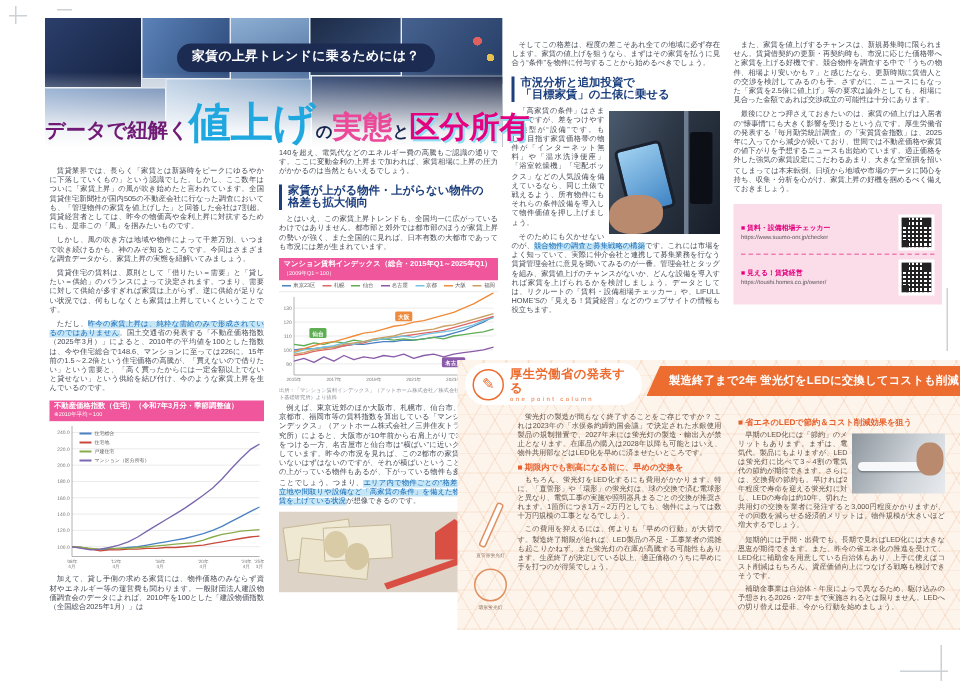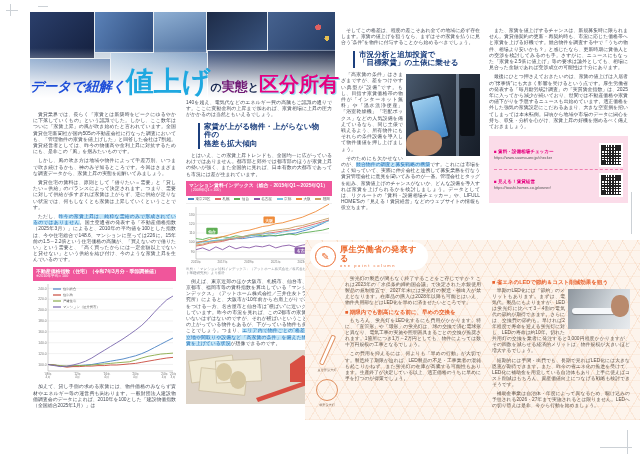--- a/index.html
+++ b/index.html
@@ -10,36 +10,36 @@
   
   .collage{position:absolute;left:30px;top:12px;width:305px;height:86px;background:#c7d2de;overflow:hidden;}
   .collage .tile{position:absolute;box-shadow:0 0 0 .6px rgba(255,255,255,.55);}
   .collage::after{content:"";position:absolute;left:0;top:0;width:100%;height:100%;
       background:linear-gradient(180deg,rgba(255,255,255,0) 42%,rgba(255,255,255,.92) 88%,#fff 100%);}
   .bubble{position:absolute;left:118px;top:29px;z-index:5;background:#1c2b52;color:#fff;
       font-size:8.5px;font-weight:bold;padding:3px 10px 3.5px;border-radius:10px;letter-spacing:.3px;}
   .bubble::after{content:"";position:absolute;left:62%;bottom:-4px;border:4px solid transparent;
       border-top-color:#1c2b52;border-left-width:2px;border-right-width:2px;}
   .main-title{position:absolute;left:30px;top:63px;width:305px;z-index:6;text-align:center;white-space:nowrap;font-weight:900;}
-  .t-lead{font-size:13.5px;color:#1d4ed8;font-style:italic;}
+  .t-lead{font-size:13.5px;color:#701a75;}
   .t-sm{font-size:11px;color:#16254e;}
   .t-cyan{font-size:28px;color:#1fa8e0;}
-  .t-red{font-size:13px;color:#701a75;}
+  .t-red{font-size:20px;color:#ec4899;}
   .t-mag{font-size:20px;color:#e5007f;text-shadow:1.4px 1.4px 0 #8fdef5;}
   
   .col{position:absolute;}
   .lcol1{left:33px;top:112px;width:143px;}
   .lcol2{left:186px;top:100px;width:146px;}
   .rcol1{left:341px;top:28px;width:139px;}
   .rcol2{left:489px;top:28px;width:139px;}
   .para{font-size:4.9px;line-height:6.2px;margin:0 0 3px;text-align:justify;text-indent:1em;}
   .para.noind{text-indent:0;}
   .hl{background:#c5e6f7;color:#1668b3;}
   .sec-h{font-size:7.6px;line-height:8.8px;color:#1c3f7d;font-weight:bold;border-left:2.5px solid #1c3f7d;
-      padding-left:4px;margin:4px 12px;white-space:pre-line;}
+      padding-left:4px;margin:4px 0;white-space:pre-line;}
   
   .chart-box{margin:3px 0;}
   .chart-title{background:#f0569b;color:#fff;font-size:4.9px;font-weight:bold;padding:2px 3px 1.5px;line-height:5.6px;}
   .chart-note{display:block;font-size:3.7px;font-weight:normal;}
   .legend-row{display:flex;justify-content:space-between;align-items:center;font-size:3.6px;color:#555;
       background:#fff;padding:1.5px 2px;border-bottom:.5px solid #eee;}
   .legend-row .li{display:flex;align-items:center;gap:1.5px;white-space:nowrap;}
   .sw{display:inline-block;width:6px;height:1.4px;}
   .chart-src{font-size:3.5px;color:#8a8f96;line-height:4.4px;margin-top:1.5px;}
   svg.chart{display:block;background:#fff;}
@@ -109,20 +109,21 @@
   <div class="collage">
     <div class="tile" style="left:0;top:0;width:64px;height:46px;background:linear-gradient(135deg,#2b3f6b,#14203f);"></div>
     <div class="tile" style="left:65px;top:0;width:58px;height:40px;background:linear-gradient(120deg,#5b82b8,#2d4a7a);"></div>
     <div class="tile" style="left:124px;top:0;width:52px;height:44px;background:linear-gradient(160deg,#8fb0d4,#4a6b9a);"></div>
     <div class="tile" style="left:177px;top:0;width:60px;height:38px;background:linear-gradient(140deg,#1d2b47,#3a5580);"></div>
     <div class="tile" style="left:238px;top:0;width:67px;height:44px;background:radial-gradient(circle 3px at 75% 35%,#e06060 98%,transparent),radial-gradient(circle 2.5px at 88% 60%,#e8c050 98%,transparent),linear-gradient(130deg,#46628f,#243b63);"></div>
     <div class="tile" style="left:0;top:47px;width:80px;height:39px;background:linear-gradient(150deg,#7a9cc6,#3d5c8e);"></div>
     <div class="tile" style="left:81px;top:41px;width:96px;height:45px;background:linear-gradient(110deg,#b8cde2,#6d8fb8);"></div>
     <div class="tile" style="left:178px;top:39px;width:127px;height:47px;background:linear-gradient(125deg,#2e4470,#121d38);"></div>
   </div>
+  <div class="bubble"><span>家賃の上昇トレンドに乗るためには？</span></div>
   <div class="main-title">
     <span class="t-lead">データで紐解く</span><span class="t-cyan">値上げ</span><span class="t-sm">の</span><span class="t-red">実態</span><span class="t-sm">と</span><span class="t-mag">区分所有</span>
   </div>
 
   <div class="col lcol1">
     <p class="para">賃貸業界では、長らく「家賃とは新築時をピークにゆるやかに下落していくもの」という認識でした。しかし、ここ数年はついに「家賃上昇」の風が吹き始めたと言われています。全国賃貸住宅新聞社が国内505の不動産会社に行なった調査においても、「管理物件の家賃を値上げした」と回答した会社は7割超。賃貸経営者としては、昨今の物価高や金利上昇に対抗するためにも、是非この「風」を掴みたいものです。</p>
     <p class="para">しかし、風の吹き方は地域や物件によって千差万別、いつまで吹き続けるかも、神のみぞ知るところです。今回はさまざまな調査データから、家賃上昇の実態を紐解いてみましょう。</p>
     <p class="para">賃貸住宅の賃料は、原則として「借りたい＝需要」と「貸したい＝供給」のバランスによって決定されます。つまり、需要に対して供給が多すぎれば家賃は上がらず、逆に供給が足りない状況では、何もしなくとも家賃は上昇していくということです。</p>
     <p class="para"><span>ただし、</span><span class="hl">昨今の家賃上昇は、純粋な需給のみで形成されているのではありません</span><span>。国土交通省の発表する「不動産価格指数（2025年3月）」によると、2010年の平均値を100とした指数は、今や住宅総合で148.6、マンションに至っては226に。15年前の1.5～2.2倍という住宅価格の高騰が、「買えないので借りたい」という需要と、「高く買ったからには一定金額以上でないと貸せない」という供給を結び付け、今のような家賃上昇を生んでいるのです。</span></p>
     <div class="chart-box">
@@ -300,20 +301,21 @@
   </div>
 
   <div class="colsec">
     <div class="badge">
       <div class="badge-circle">✎</div>
       <div>
         <div class="bt1">厚生労働省の発表する</div>
         <div class="bt2">one point column</div>
       </div>
     </div>
+    <div class="ribbon">製造終了まで2年 蛍光灯をLEDに交換してコストも削減</div>
     <div class="lamps">
       <div class="tube-icon"></div>
       <span class="lampl">直管形蛍光灯</span>
       <div class="ring-icon"></div>
       <span class="lampl">環形蛍光灯</span>
     </div>
     <div class="col-left">
       <p class="cpara">蛍光灯の製造が間もなく終了することをご存じですか？ これは2023年の「水俣条約締約国会議」で決定された水銀使用製品の規制措置で、2027年末には蛍光灯の製造・輸出入が禁止となります。在庫品の購入は2028年以降も可能とはいえ、物件共用部などはLED化を早めに済ませたいところです。</p>
       <div class="csub">■ 期限内でも割高になる前に、早めの交換を</div>
       <p class="cpara">もちろん、蛍光灯をLED化するにも費用がかかります。特に、「直管形」や「環形」の蛍光灯は、球の交換で済む電球形と異なり、電気工事の実施や照明器具まるごとの交換が推奨されます。1箇所につき1万～2万円としても、物件によっては数十万円規模の工事となるでしょう。</p>

